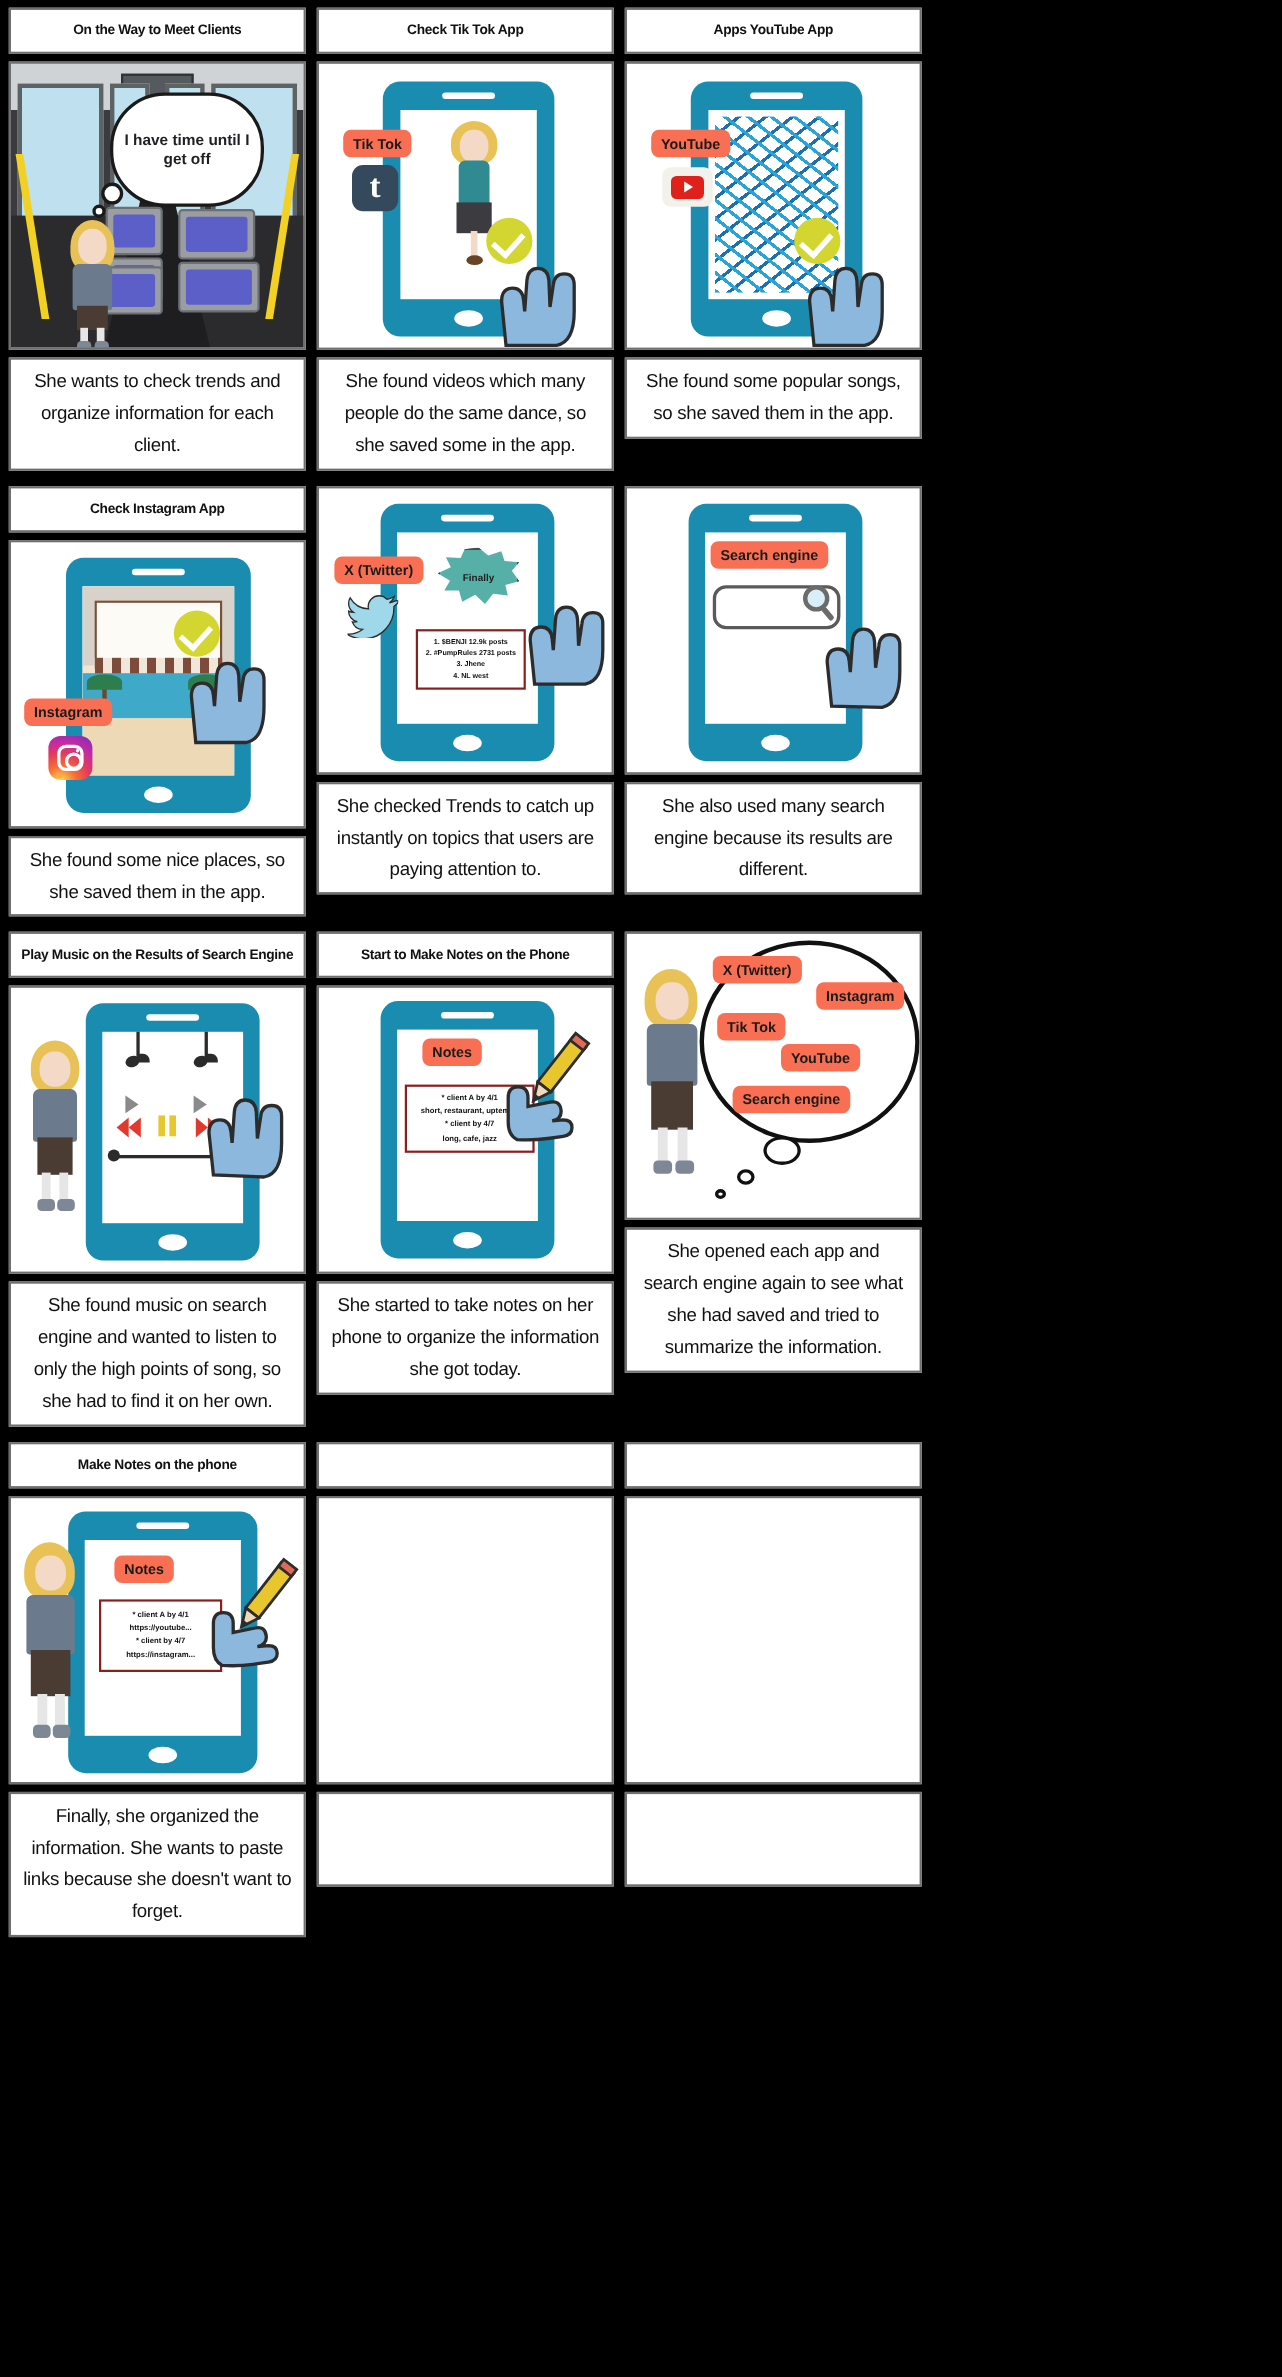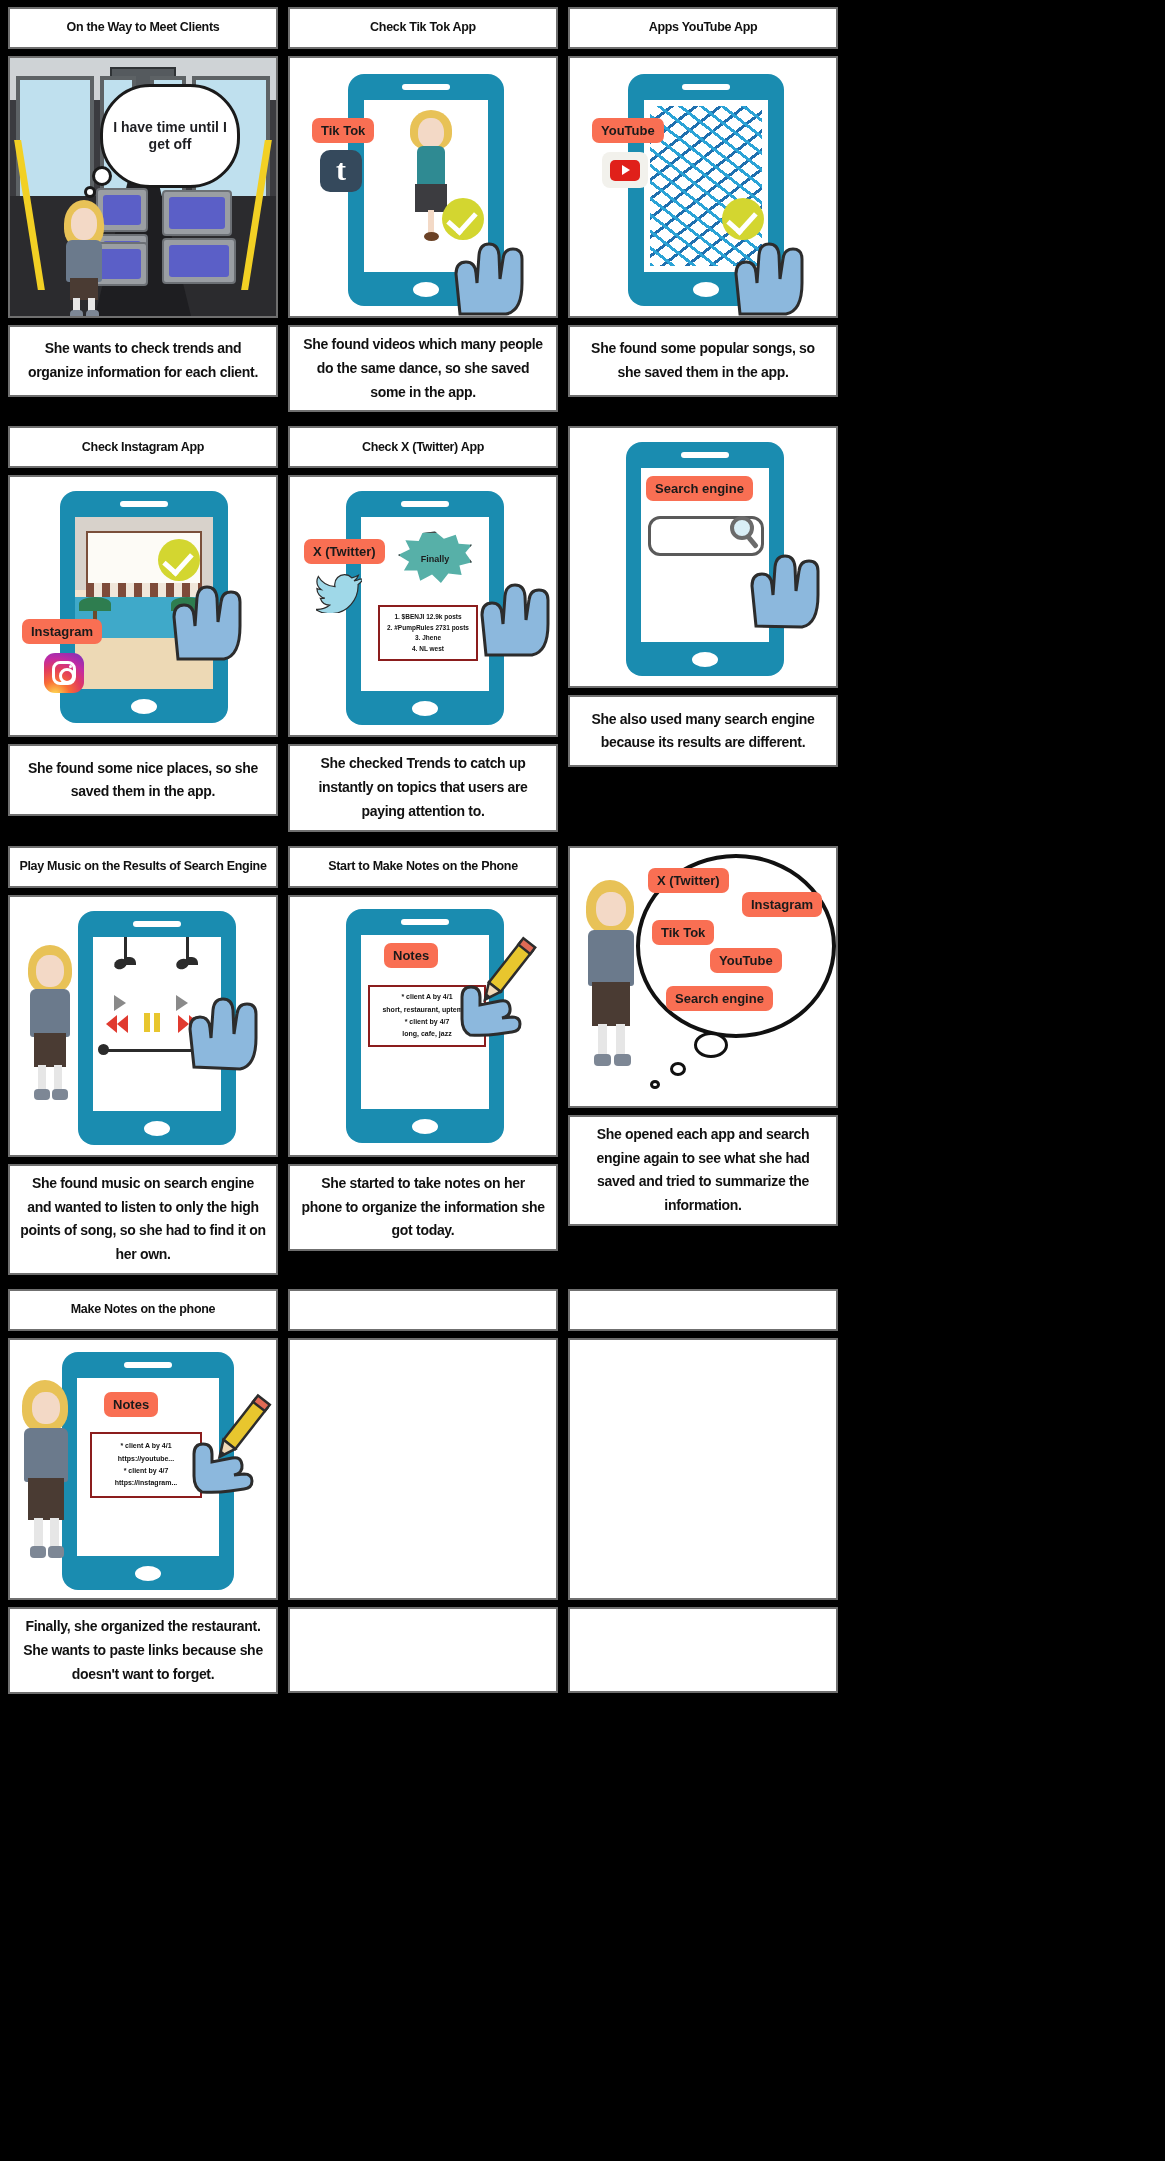--- a/index.html
+++ b/index.html
@@ -26,21 +26,21 @@
     background: #fff; border: 2px solid #6f6f6f;
     height: 262px; position: relative; overflow: hidden;
   }
   .art-box.empty { background:#fff; }
   .cap-box {
     background: #fff; border: 2px solid #6f6f6f;
     min-height: 72px; display: flex; align-items: center; justify-content: center;
     text-align: center; padding: 6px 10px;
   }
   .cap-box span {
-    font-size: 14px; font-weight: bold; color: #111;
+    font-size: 17px; font-weight: normal; color: #111;
     line-height: 1.7; letter-spacing: -0.3px;
   }
   .cap-box.tall { min-height: 86px; }
 
   
   .tablet {
     position: absolute; background: #1a8cb0; border-radius: 16px;
   }
   .tablet .screen { position: absolute; background: #fff; overflow: hidden; }
   .tablet .speaker {
@@ -388,23 +388,20 @@
             <path d="M18 100 L14 58 q0-12 10-12 q9 0 10 11 l1 10 l2-28 q1-11 10-11 q9 0 10 11 l1 24 l3-20 q1-10 10-10 q9 0 9 10 l0 24 q0 30-16 33 z" fill="#8cb8dd" stroke="#2c2c2c" stroke-width="3"></path>
           </svg>
         </div>
       </div>
       <div class="cap-box">
         <span>She found some nice places, so she saved them in the app.</span>
       </div>
     </div>
 
     <div class="cell">
-      <div class="title-box">
-        <span>Check X (Twitter) App</span>
-      </div>
       <div class="art-box">
         <div class="tablet" style="left:56px;top:14px;width:158px;height:234px;">
           <div class="speaker" style="top:10px;width:48px;"></div>
           <div class="screen" style="left:15px;top:26px;right:15px;bottom:34px;"></div>
           <div class="home" style="bottom:9px;"></div>
         </div>
         <div class="badge" style="left:14px;top:62px;">X (Twitter)</div>
 
         <div class="ico" style="left:26px;top:96px;">
           <svg width="46" height="40" viewBox="0 0 46 40">
@@ -618,21 +615,21 @@
               <rect x="46" y="2" width="15" height="52" fill="#e8c62e" stroke="#2c2c2c" stroke-width="2.5"></rect>
               <polygon points="46,54 61,54 53.5,70" fill="#f0d9b8" stroke="#2c2c2c" stroke-width="2.5"></polygon>
               <polygon points="50,64 57,64 53.5,70" fill="#2c2c2c"></polygon>
               <rect x="46" y="-2" width="15" height="8" fill="#e06a55" stroke="#2c2c2c" stroke-width="2.5"></rect>
             </g>
             <path d="M26 102 q-8-4-8-16 l0-22 q0-10 9-10 q9 0 9 10 l0 8 l20-4 q9-2 10 7 q1 8-8 10 l10-1 q8 0 8 7 q0 7-8 8 l-14 2 q-14 2-28 1z" fill="#8cb8dd" stroke="#2c2c2c" stroke-width="3"></path>
           </svg>
         </div>
       </div>
       <div class="cap-box tall">
-        <span>Finally, she organized the restaurant. She wants to paste links because she doesn't want to forget.</span>
+        <span>Finally, she organized the information. She wants to paste links because she doesn't want to forget.</span>
       </div>
     </div>
 
     <div class="cell">
       <div class="title-box">
         <span></span>
       </div>
       <div class="art-box empty"></div>
       <div class="cap-box tall">
         <span></span>

